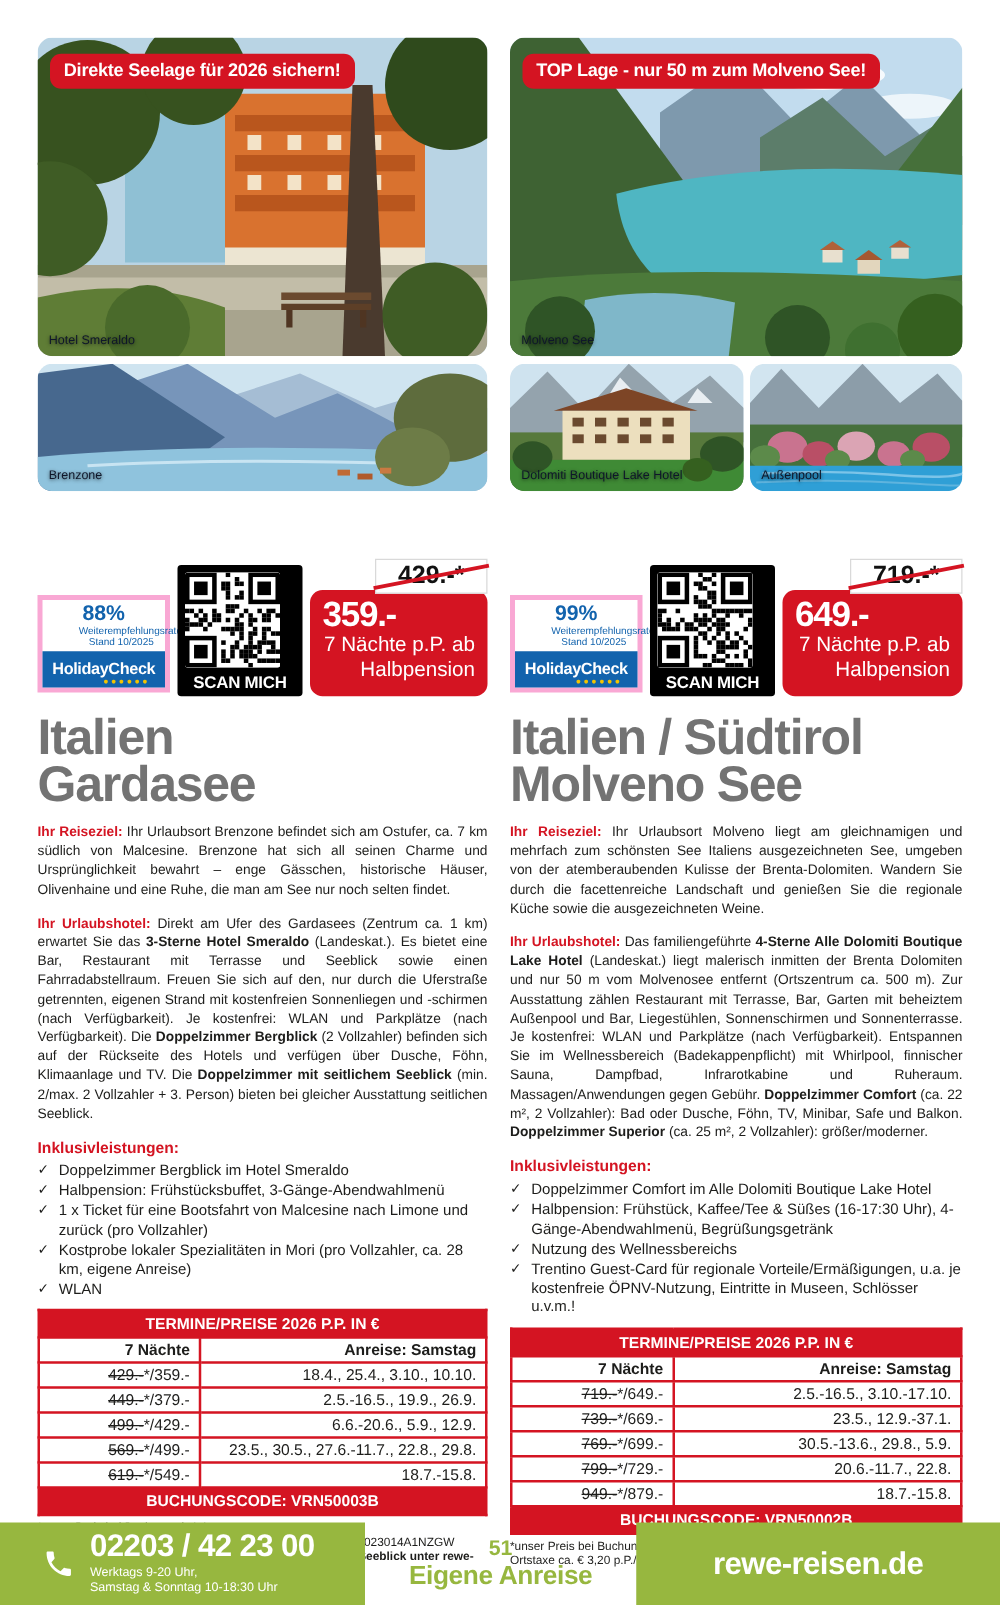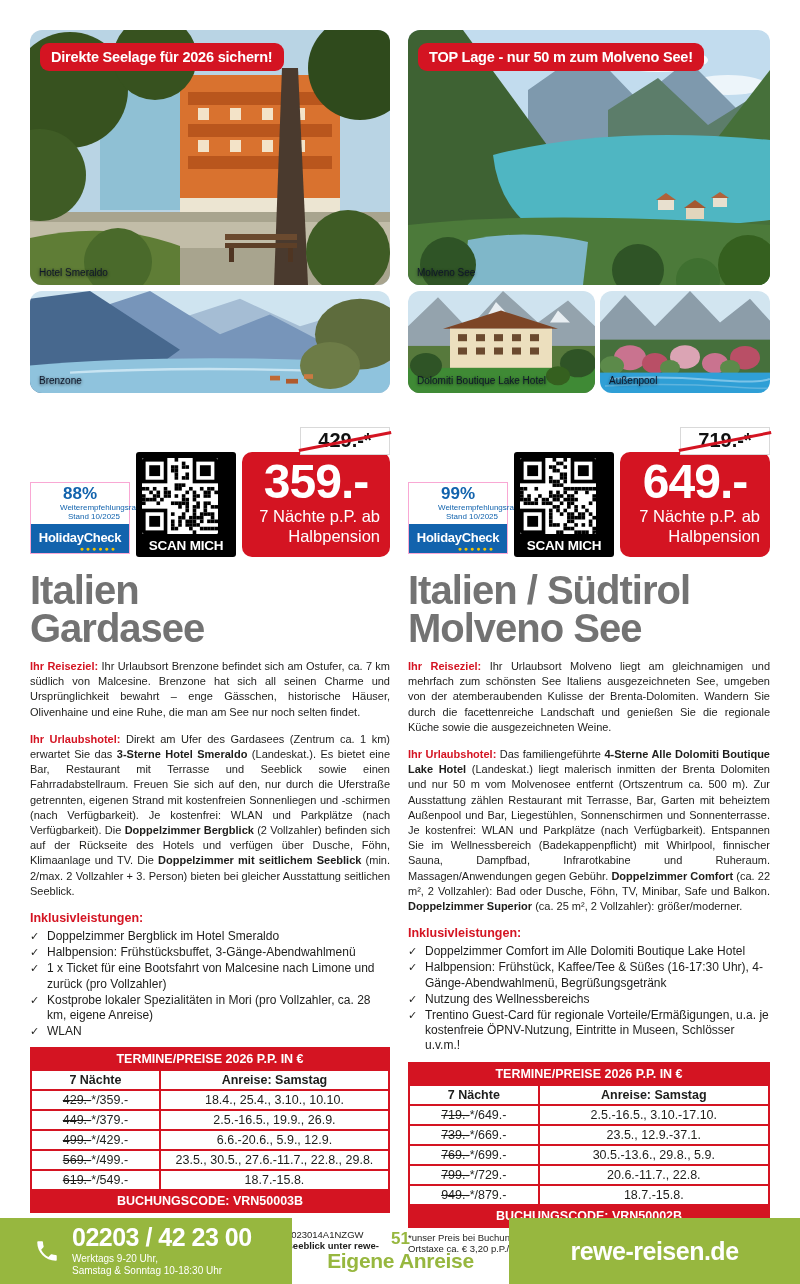--- a/index.html
+++ b/index.html
@@ -13,48 +13,48 @@
   .photo{position:relative;border-radius:12px;overflow:hidden;}
   .photo svg{display:block;width:100%;height:100%;}
   .hero{height:255px;}
   .row2{display:flex;gap:5px;margin-top:6px;height:130px;}
   .row2 .photo{height:102px;}
   .pill{position:absolute;top:13px;left:10px;background:#d41422;color:#fff;font-weight:bold;font-size:14.5px;padding:6px 11px;border-radius:9px;letter-spacing:-0.2px;}
   .photo-label{position:absolute;left:9px;bottom:7px;color:#0f172a;font-size:10px;text-shadow:0 1px 3px rgba(0,0,0,.65);}
 
   
   .pricebar{display:flex;align-items:flex-end;gap:6px;margin-top:6px;height:130px;}
-  .hc-badge{width:98px;border:1px solid #f9a8d4;background:#fff;margin-bottom:3px;}
+  .hc-badge{width:98px;border:4px solid #f9a8d4;background:#fff;margin-bottom:3px;}
   .hc-top{text-align:center;color:#1263ad;padding:2px 1px 3px;}
   .hc-pct{font-size:17px;font-weight:bold;line-height:1.05;}
   .hc-small{font-size:8px;line-height:1.15;padding-left:28px;}
   .hc-bottom{background:#1263ad;color:#fff;text-align:center;font-size:13px;font-weight:bold;padding:6px 0 8px;position:relative;letter-spacing:-0.3px;}
   .hc-dots{position:absolute;right:12px;bottom:1px;font-size:7px;color:#f4c400;letter-spacing:2px;}
   .qr-block{width:88px;background:#000;border-radius:3px;padding:6px 6px 4px;margin-bottom:0;}
   .qr-block svg{display:block;width:76px;height:76px;background:#fff;border-radius:2px;}
   .qr-label{color:#fff;text-align:center;font-weight:bold;font-size:13.5px;padding-top:4px;letter-spacing:-0.2px;}
   .price-stack{flex:1;display:flex;flex-direction:column;align-items:flex-end;}
   .old-price-box{position:relative;background:#fff;border:1px solid #d9d9d9;padding:1px 8px 2px;font-size:20px;font-weight:bold;color:#111;z-index:2;min-width:72px;text-align:center;}
   .old-price-box .strike{position:absolute;left:-3px;right:-3px;top:48%;height:3px;background:#d41422;transform:rotate(-11deg);}
   .price-box{width:100%;background:#d41422;border-radius:10px;margin-top:-3px;padding:6px 10px 10px;box-sizing:border-box;color:#fff;}
-  .big-price{font-size:48px;font-weight:bold;text-align:center;line-height:1;letter-spacing:-1px;}
+  .big-price{font-size:28px;font-weight:bold;text-align:left;line-height:1;letter-spacing:-1px;}
   .price-sub{font-size:16.5px;text-align:right;line-height:1.25;}
 
   
   .title{color:#737373;font-size:40px;font-weight:bold;line-height:0.95;letter-spacing:-1px;margin:14px 0 12px;}
   .para{font-size:11px;line-height:15.2px;text-align:justify;margin:10px 0 0;}
   .red-label{color:#d41422;font-weight:bold;}
   .ink-head{font-size:12.5px;margin-top:12px;}
   .ink-list{list-style:none;margin:4px 0 0;padding:0;font-size:12px;line-height:15.2px;}
   .ink-list li{position:relative;padding-left:17px;margin-top:1px;}
   .ink-list .check{position:absolute;left:0;top:0;font-size:11px;}
 
   
   .price-table{width:100%;border-collapse:collapse;margin-top:8px;border:2px solid #d41422;}
-  .price-table th,.price-table td{border:2px solid #d41422;font-size:12.5px;padding:2px 7px;text-align:center;}
+  .price-table th,.price-table td{border:2px solid #d41422;font-size:12.5px;padding:2px 7px;text-align:right;}
   .price-table .tt th{background:#d41422;color:#fff;text-align:center;font-weight:bold;font-size:12.5px;padding:3px;}
   .price-table .c1{width:36%;}
   .price-table .bc td{background:#d41422;color:#fff;text-align:center;font-weight:bold;padding:3px;}
   .old-strike{text-decoration:line-through;}
   .fn{font-size:9.5px;line-height:11.5px;margin-top:4px;}
   .fn .bold{font-weight:bold;}
   .bold{font-weight:bold;}
 
   
   .footer{position:absolute;left:0;right:0;bottom:0;height:66px;display:flex;}

